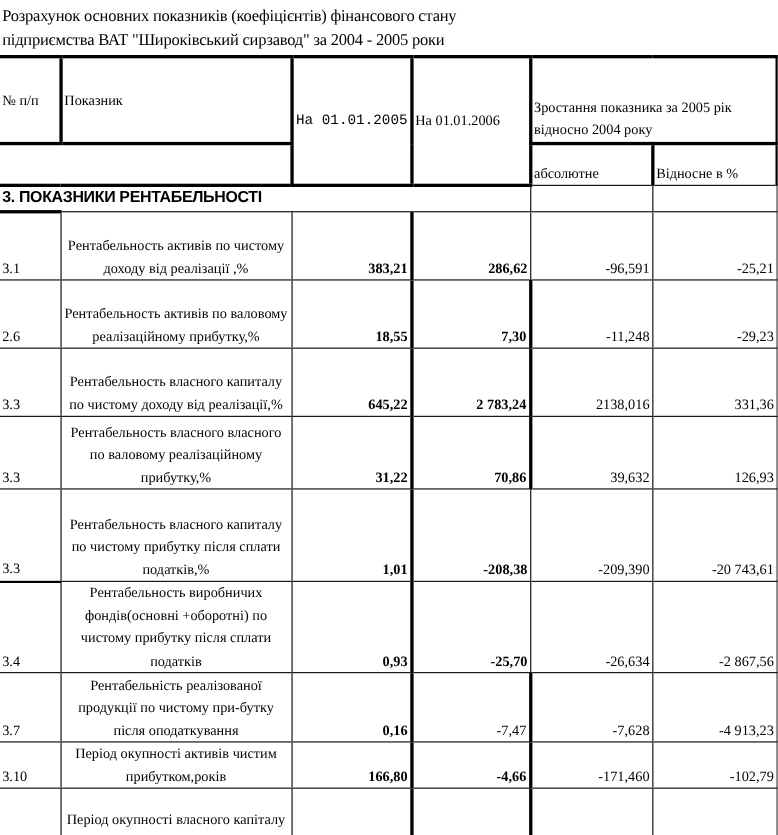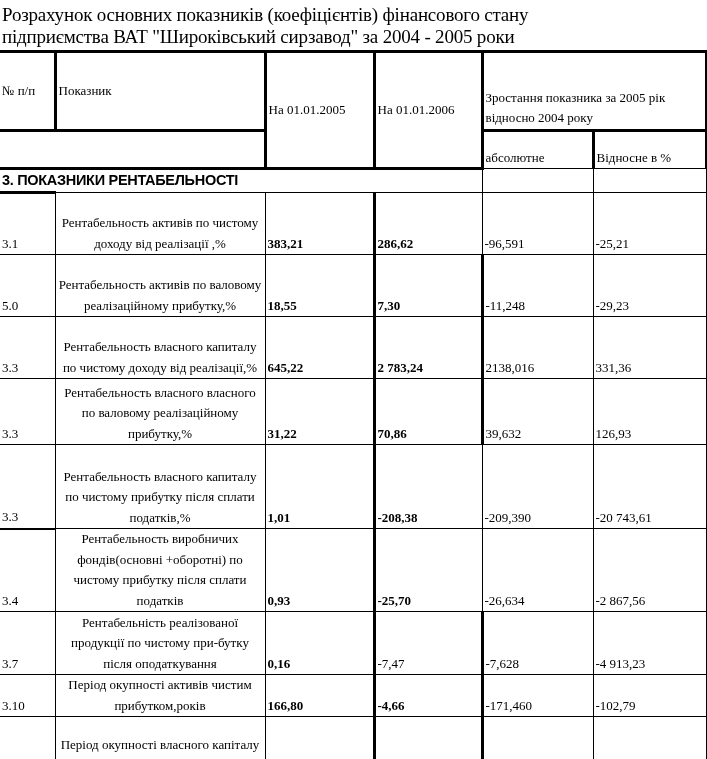--- a/index.html
+++ b/index.html
@@ -1,23 +1,23 @@
 <!DOCTYPE html>
 <html><head>
 <meta charset="utf-8">
 <style>
   html, body { margin: 0; padding: 0; background: #ffffff; }
   body { width: 707px; height: 759px; position: relative; overflow: hidden; color: #000; font-family: "Liberation Serif", "DejaVu Serif", serif; }
-  .title { position: absolute; left: 2px; font-size: 19px; line-height: 22px; white-space: nowrap; letter-spacing: -0.2px; }
+  .title { position: absolute; left: 2px; font-size: 15px; line-height: 22px; white-space: nowrap; letter-spacing: -0.2px; }
   .t1 { top: 4px; }
   .t2 { top: 26px; }
   table.grid { position: absolute; left: 0; top: 50px; border-collapse: collapse; table-layout: fixed; width: 706px; font-size: 13px; }
   table.grid td { padding: 0 2px; vertical-align: bottom; overflow: hidden; line-height: 20.5px; }
   .hdr td { font-size: 13px; }
-  .num { }
+  .num { text-align: right; }
   .b { font-weight: bold; }
   .sec { font-family: "Liberation Sans", "DejaVu Sans", sans-serif; font-weight: bold; font-size: 14.5px; letter-spacing: -0.3px; white-space: nowrap; }
   .lbl { text-align: center; white-space: normal; }
   .bb { border-bottom: 1px solid #000; margin-left: 48px; }
   .bl { border-left: 1px solid #000; }
   .br { border-right: 1px solid #000; }
   .BT { border-top: 3px solid #000; }
   .BB { border-bottom: 3px solid #000; }
   .BL { border-left: 3px solid #000; }
   .BR { border-right: 3px solid #000; }
@@ -37,21 +37,21 @@
     <col style="width:109px">
     <col style="width:108px">
     <col style="width:111px">
     <col style="width:113px">
   </colgroup>
 
   <tbody>
       <tr class="hdr" style="height:48px">
     <td class="BT BB mid" rowspan="1" style="vertical-align:middle; height:76px;margin-left:12px;">№ п/п</td>
     <td class="BT BB BL mid" style="vertical-align:middle;">Показник</td>
-    <td class="BT BL BB center mid" rowspan="2" style="vertical-align:middle; text-align:left;">На 01.01.2005</td>
+    <td class="BT BL BB center mid" rowspan="2" style="vertical-align:middle; text-align:right;font-family:Liberation Mono, monospace;">На 01.01.2005</td>
     <td class="BT BL BB center mid" rowspan="2" style="vertical-align:middle; text-align:left;">На 01.01.2006</td>
     <td class="BT BL BR BB" colspan="2" style="vertical-align:bottom; line-height:20px; padding-bottom:1px; height:60px;">Зростання показника за 2005 рік відносно 2004 року</td>
   </tr>
 
   <tr class="hdr" style="height:38px">
     <td colspan="2" class="BB" style="height:20px;"></td>
     <td class="BL bb" style="vertical-align:bottom;">абсолютне</td>
     <td class="BL BR bb" style="vertical-align:bottom;">Відносне в %</td>
   </tr>
 
@@ -63,21 +63,21 @@
 
   <tr style="height:62px">
     <td class="bb" style="border-top:3px solid #000">3.1</td>
     <td class="bl bb lbl">Рентабельность активів по чистому доходу від реалізації ,%</td>
     <td class="bl bb num b">383,21</td>
     <td class="BL bb num b">286,62</td>
     <td class="bl bb num">-96,591</td>
     <td class="bl br bb num">-25,21</td>
   </tr>
   <tr style="height:62px">
-    <td class="bb">5.0</td>
+    <td class="bb">2.6</td>
     <td class="bl bb lbl">Рентабельность активів по валовому реалізаційному прибутку,%</td>
     <td class="bl bb num b">18,55</td>
     <td class="BL bb num b">7,30</td>
     <td class="BL bb num">-11,248</td>
     <td class="bl br bb num">-29,23</td>
   </tr>
   <tr style="height:62px">
     <td class="bb">3.3</td>
     <td class="bl bb lbl">Рентабельность власного капиталу  по чистому доходу від реалізації,%</td>
     <td class="bl bb num b">645,22</td>

